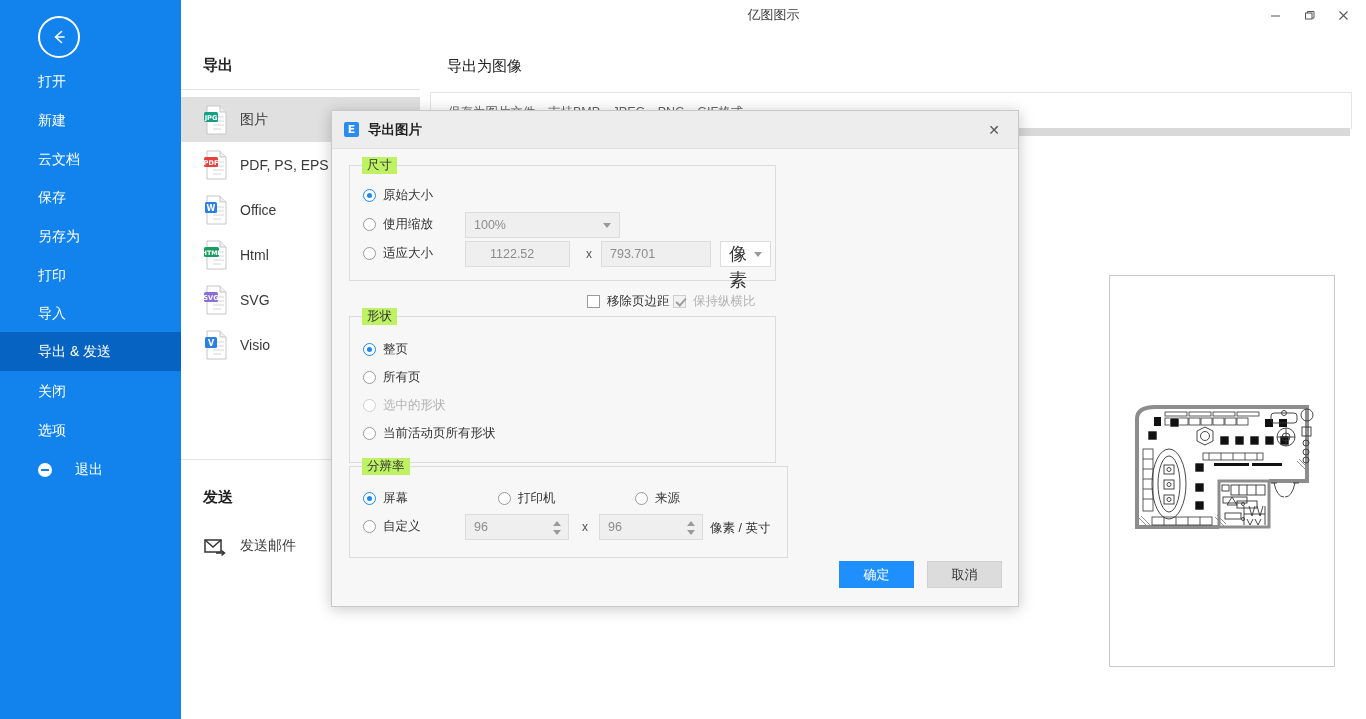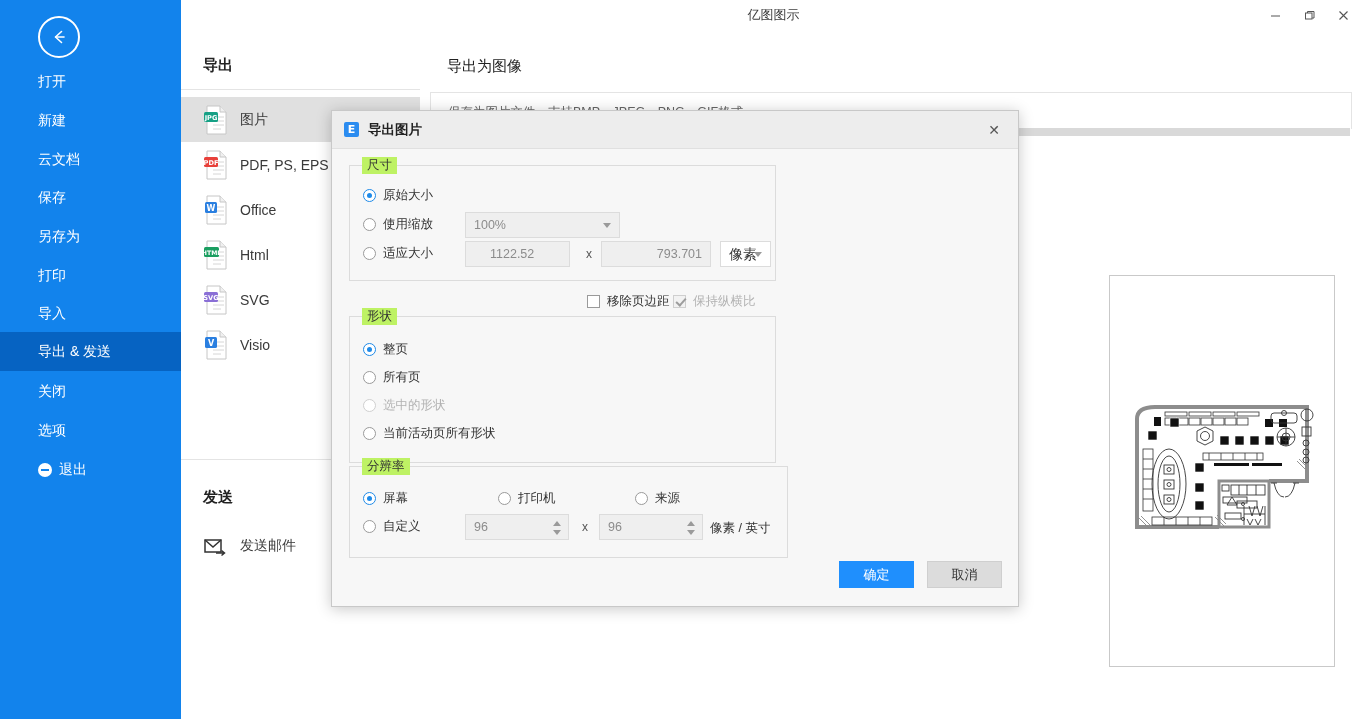--- a/index.html
+++ b/index.html
@@ -25,21 +25,21 @@
 
   
   .sidebar{position:absolute;left:0;top:0;width:181px;height:719px;background:#1283ec;}
   .back-circle{position:absolute;left:38px;top:16px;width:38px;height:38px;border:2px solid #fff;
     border-radius:50%;display:flex;align-items:center;justify-content:center;cursor:pointer;}
   .back-circle svg{display:block;}
   .side-item{position:absolute;left:0;width:181px;height:39px;display:flex;align-items:center;
     color:#fff;font-size:14px;cursor:pointer;}
   .side-item .lbl{margin-left:38px;}
   .side-item.active{background:#0663c2;}
-  .side-item.exit .lbl{margin-left:0;font-family:Liberation Mono, monospace;}
+  .side-item.exit .lbl{margin-left:16px;font-family:Liberation Mono, monospace;}
   .exit-icon{margin-left:38px;margin-right:7px;width:14px;height:14px;border-radius:50%;
     background:#fff;position:relative;}
   .exit-icon:after{content:"";position:absolute;left:3px;top:6px;width:8px;height:2px;background:#1283ec;}
 
   
   .col2{position:absolute;left:181px;top:30px;width:239px;height:689px;background:#fff;
     border-right:1px solid #e2e2e2;}
   .col2-title{position:absolute;left:22px;top:26px;font-size:15px;font-weight:bold;color:#222;}
   .col2-sep{position:absolute;left:0;top:59px;width:239px;height:1px;background:#e4e4e4;}
   .exp-item{position:absolute;left:0;width:239px;height:45px;display:flex;align-items:center;cursor:pointer;}
@@ -326,23 +326,23 @@
         <span>100%</span>
         <span class="car"></span>
       </div>
 
       <div class="row" style="left:13px;top:79px;">
         <span class="radio"></span>
         <span class="rlabel">适应大小</span>
       </div>
       <div class="inp" style="left:115px;top:75px;width:105px;padding-left:24px;">1122.52</div>
       <span class="xsep" style="left:236px;top:81px;">x</span>
-      <div class="inp" style="left:251px;top:75px;width:110px;text-align:right;">793.701</div>
+      <div class="inp" style="left:251px;top:75px;width:110px;">793.701</div>
       <div class="sel white" style="left:370px;top:75px;width:51px;">
-        <span style="font-size:14px;">像素</span>
+        <span style="font-size:18px;">像素</span>
         <span class="car"></span>
       </div>
     </div>
 
     <div class="row" style="left:255px;top:182px;">
       <span class="chk"></span>
       <span class="rlabel">移除页边距</span>
     </div>
     <div class="row" style="left:341px;top:182px;">
       <span class="chk on dis"></span>

